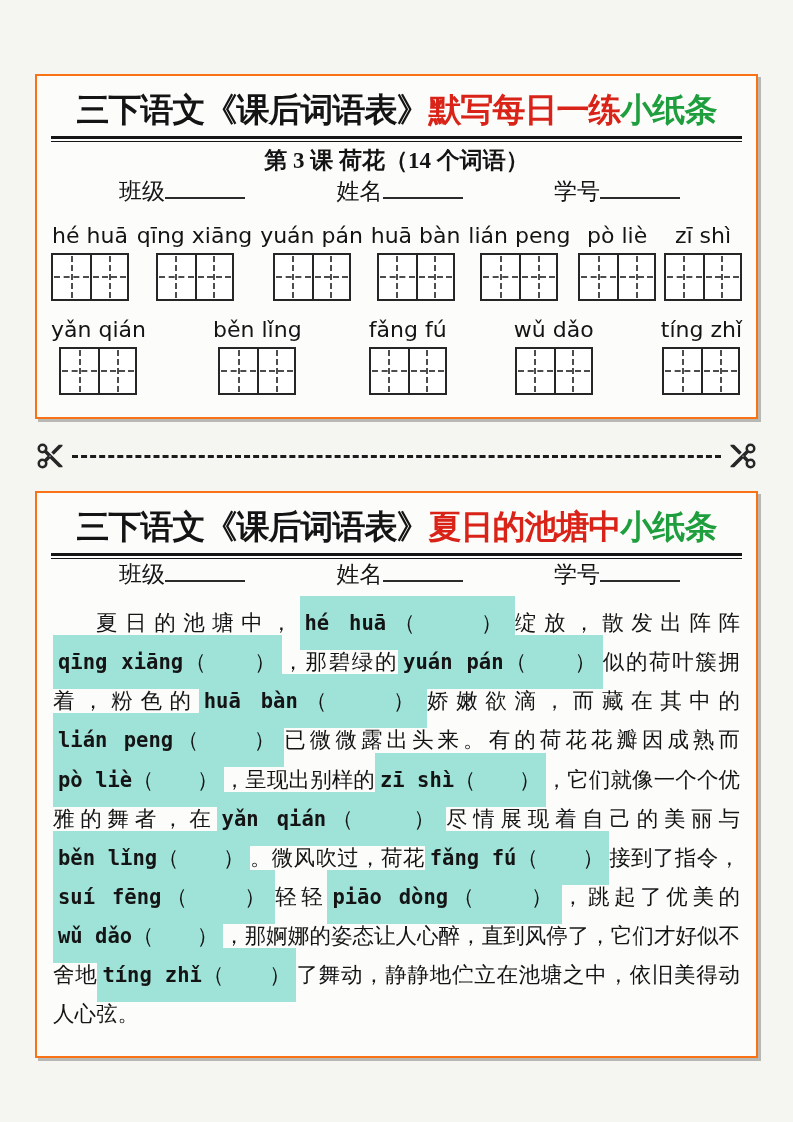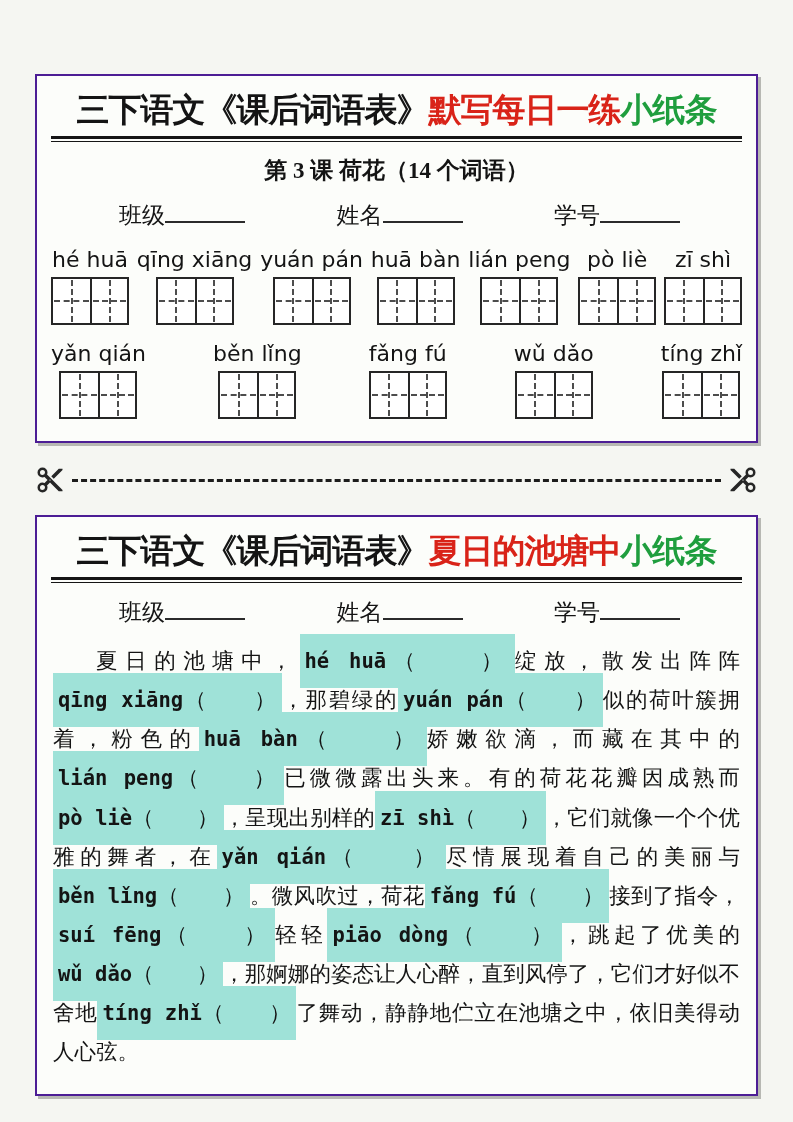--- a/index.html
+++ b/index.html
@@ -3,36 +3,36 @@
 <meta charset="utf-8">
 <style>
   * { margin:0; padding:0; box-sizing:border-box; }
   html,body { background:#e9eae6; }
   .page {
     width:793px; height:1122px; margin:0 auto; overflow:hidden;
     background:#f5f6f2; padding:74px 35px 0; position:relative;
     font-family:"Liberation Serif","DejaVu Serif",serif; color:#141414;
   }
   .card {
-    background:#fcfdfa; border:2px solid #4c1d95;
+    background:#fcfdfa; border:2px solid #f97316;
     box-shadow:3px 3px 0 #b7b8b3; padding:8px 14px 22px;
   }
   .card-title {
     text-align:center; font-size:33px; font-weight:bold; white-space:nowrap;
     letter-spacing:-1px; padding-top:4px;
   }
   .t-red   { color:var(--red); }
   .t-green { color:var(--green); }
   .title-rule { margin-top:3px; }
   .title-rule i { display:block; background:#151515; }
   .title-rule i:first-child { height:3px; }
   .title-rule i:last-child  { height:1px; margin-top:2px; }
-  .card-subtitle { text-align:center; font-size:23px; font-weight:bold; margin-top:13px; }
+  .card-subtitle { text-align:center; font-size:23px; font-weight:bold; margin-top:3px; }
   .fields {
-    display:flex; justify-content:space-between; margin-top:14px;
+    display:flex; justify-content:space-between; 
     padding:0 62px 0 68px; font-size:23px;
   }
   .blank {
     display:inline-block; width:80px; height:.95em;
     border-bottom:2px solid #2b2b2b;
   }
   .word-row { display:flex; justify-content:space-between; margin-top:16px; }
   .word-col { display:flex; flex-direction:column; align-items:center; }
   .pinyin {
     font-family:"DejaVu Sans","Liberation Sans",sans-serif;

